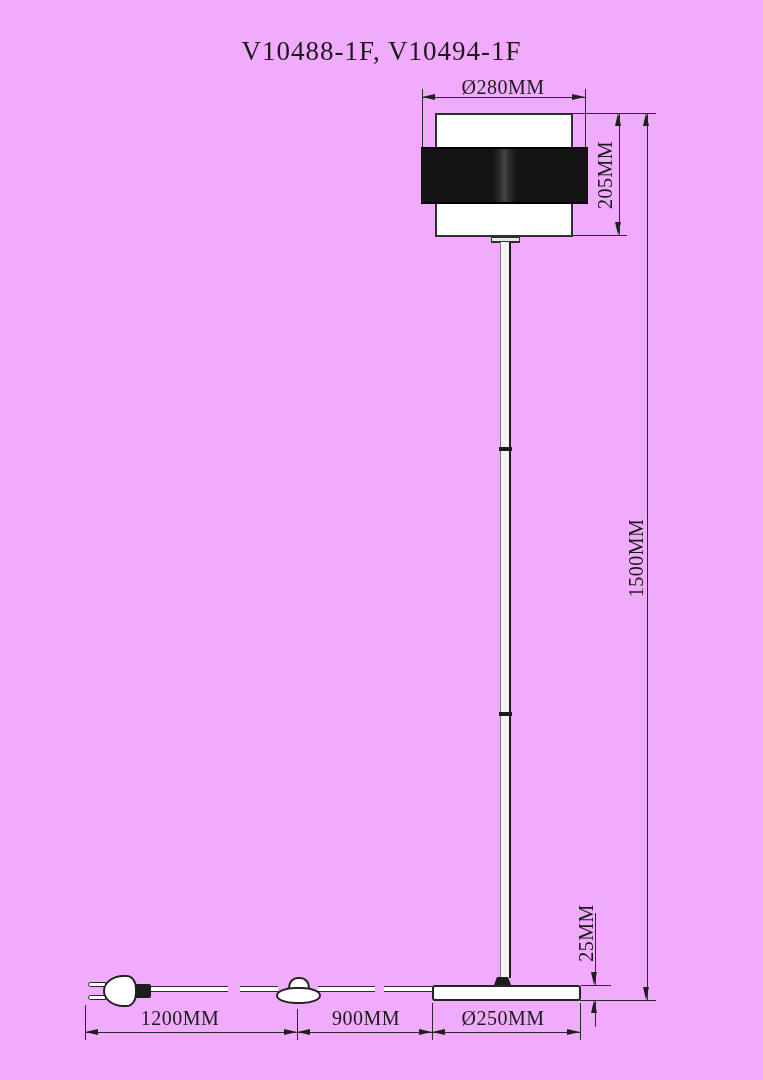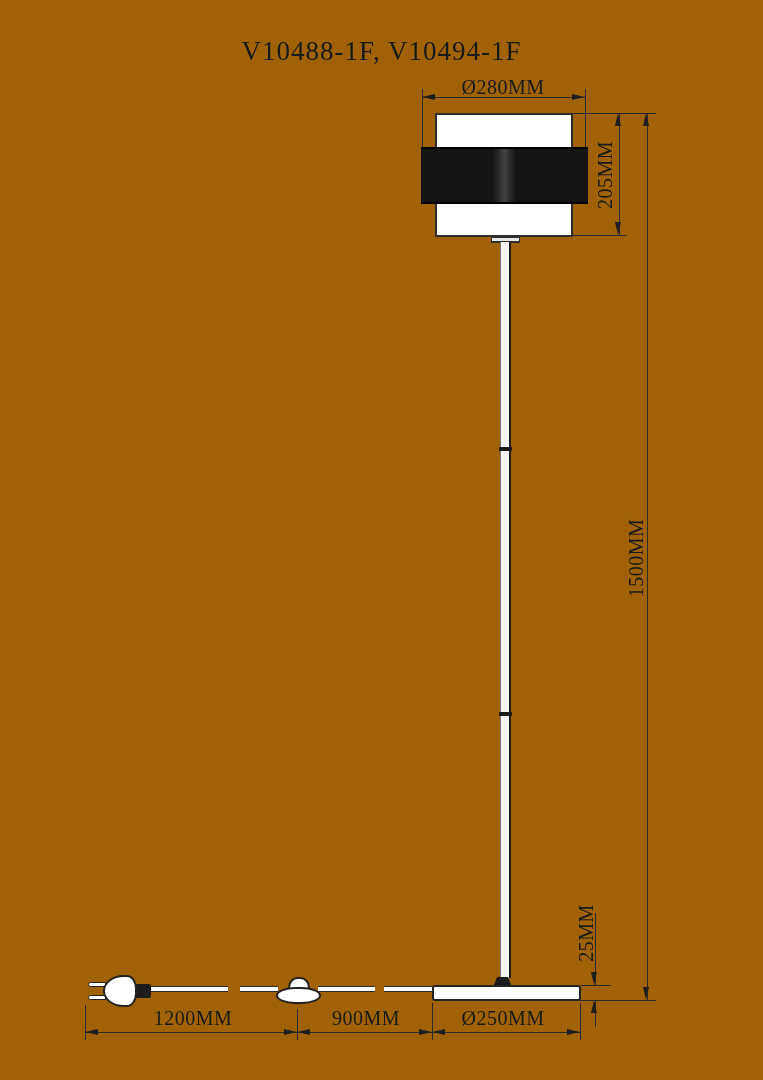--- a/index.html
+++ b/index.html
@@ -1,16 +1,16 @@
 <!DOCTYPE html>
 <html><head>
 <meta charset="utf-8">
 <style>
   html,body{margin:0;padding:0;background:#fff;}
-  .page{position:relative;width:763px;height:1080px;background:#a16207;overflow:hidden;
+  .page{position:relative;width:763px;height:1080px;background:#f0abfc;overflow:hidden;
         font-family:"Liberation Serif", serif;color:#1a1a1a;}
   
   .hl{position:absolute;height:0;border-top:1px solid #2b2b2b;}
   .vl{position:absolute;width:0;border-left:1px solid #2b2b2b;}
   
   .ar{position:absolute;width:0;height:0;}
   .ar.l{border-top:3.5px solid transparent;border-bottom:3.5px solid transparent;border-right:13px solid #1f1f1f;}
   .ar.r{border-top:3.5px solid transparent;border-bottom:3.5px solid transparent;border-left:13px solid #1f1f1f;}
   .ar.u{border-left:3.5px solid transparent;border-right:3.5px solid transparent;border-bottom:13px solid #1f1f1f;}
   .ar.d{border-left:3.5px solid transparent;border-right:3.5px solid transparent;border-top:13px solid #1f1f1f;}
@@ -100,17 +100,17 @@
   <div class="vl" style="left:297px;top:1009px;height:31px;"></div>
   <div class="vl" style="left:432px;top:1003px;height:37px;"></div>
   <div class="vl" style="left:580px;top:1003px;height:37px;"></div>
   <div class="hl" style="left:85px;top:1032px;width:495px;"></div>
   <div class="ar l" style="left:85px;top:1029px;"></div>
   <div class="ar r" style="left:284px;top:1029px;"></div>
   <div class="ar l" style="left:297px;top:1029px;"></div>
   <div class="ar r" style="left:419px;top:1029px;"></div>
   <div class="ar l" style="left:432px;top:1029px;"></div>
   <div class="ar r" style="left:567px;top:1029px;"></div>
-  <div class="dimlab" style="left:193px;top:1018px;">1200MM</div>
+  <div class="dimlab" style="left:180px;top:1018px;">1200MM</div>
   <div class="dimlab" style="left:366px;top:1018px;">900MM</div>
   <div class="dimlab" style="left:503px;top:1018px;">Ø250MM</div>
 
 </div>
 
 </body></html>

